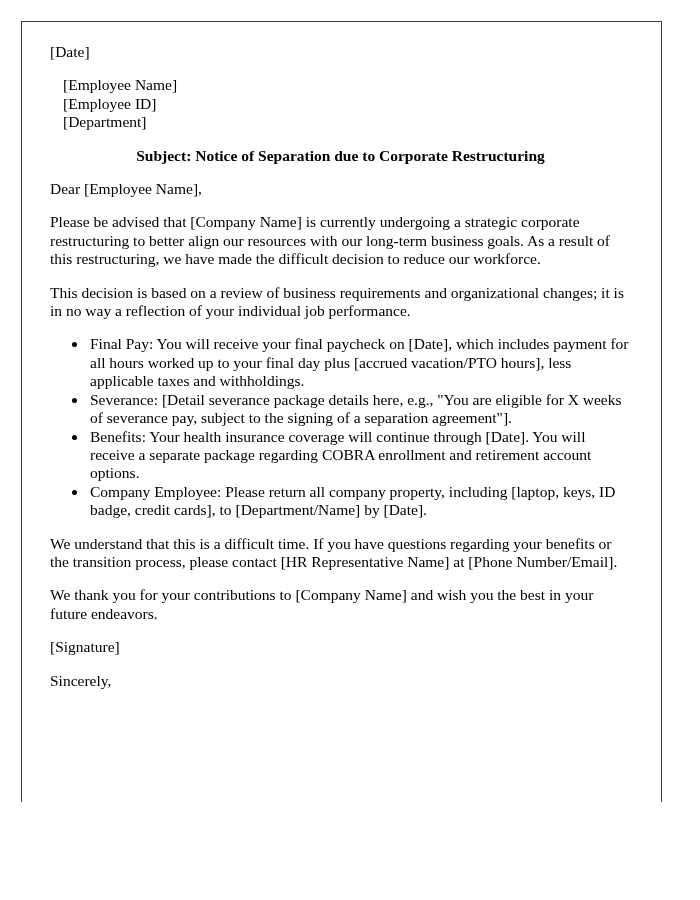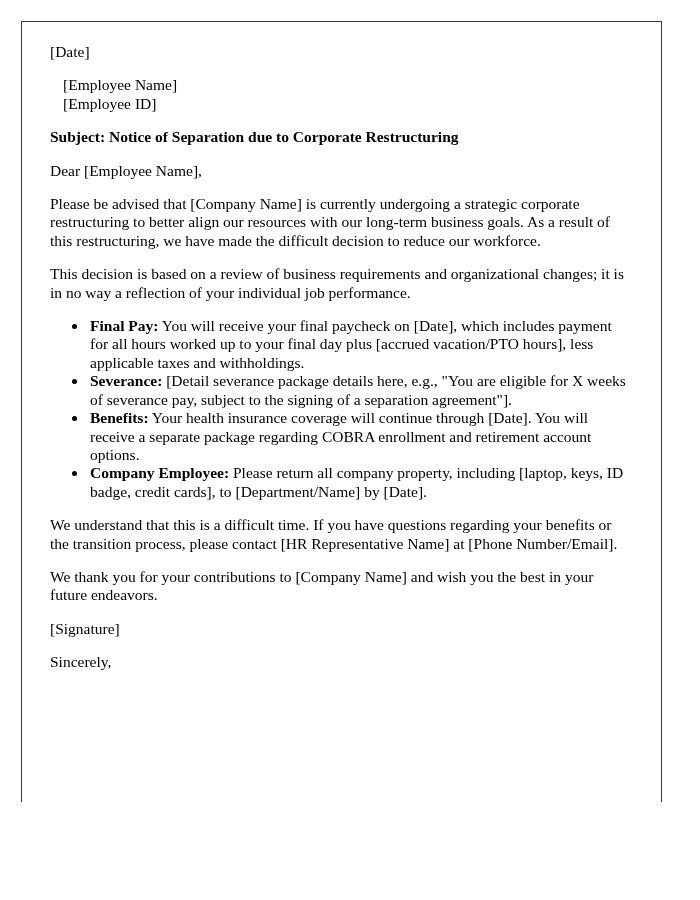--- a/index.html
+++ b/index.html
@@ -32,44 +32,46 @@
     color: #000000;
   }
   .page p {
     margin: 0 0 15px 0;
   }
   .address-block {
     margin: 0 0 15px 13px;
   }
   .subject {
     font-weight: bold;
+    text-align: center;
   }
   ul.transition-list {
     margin: 0 0 15px 0;
     padding: 0 0 0 38px;
     list-style-type: disc;
   }
   ul.transition-list li {
     margin: 0;
     padding: 0 0 0 2px;
   }
   ul.transition-list li b {
-    font-weight: bold;
+    font-weight: normal;
   }
 </style>
 </head>
 <body style="background: rgb(255, 255, 255);">
 
 <div class="page" style="border-color: rgb(58, 58, 58);">
 
   <p>[Date]</p>
 
   <div class="address-block">
     <div class="addr-line">[Employee Name]</div>
     <div class="addr-line">[Employee ID]</div>
+    <div class="addr-line">[Department]</div>
   </div>
 
   <p class="subject">Subject: Notice of Separation due to Corporate Restructuring</p>
 
   <p>Dear [Employee Name],</p>
 
   <p>Please be advised that [Company Name] is currently undergoing a strategic corporate restructuring to better align our resources with our long-term business goals. As a result of this restructuring, we have made the difficult decision to reduce our workforce.</p>
 
 
   <p>This decision is based on a review of business requirements and organizational changes; it is in no way a reflection of your individual job performance.</p>

